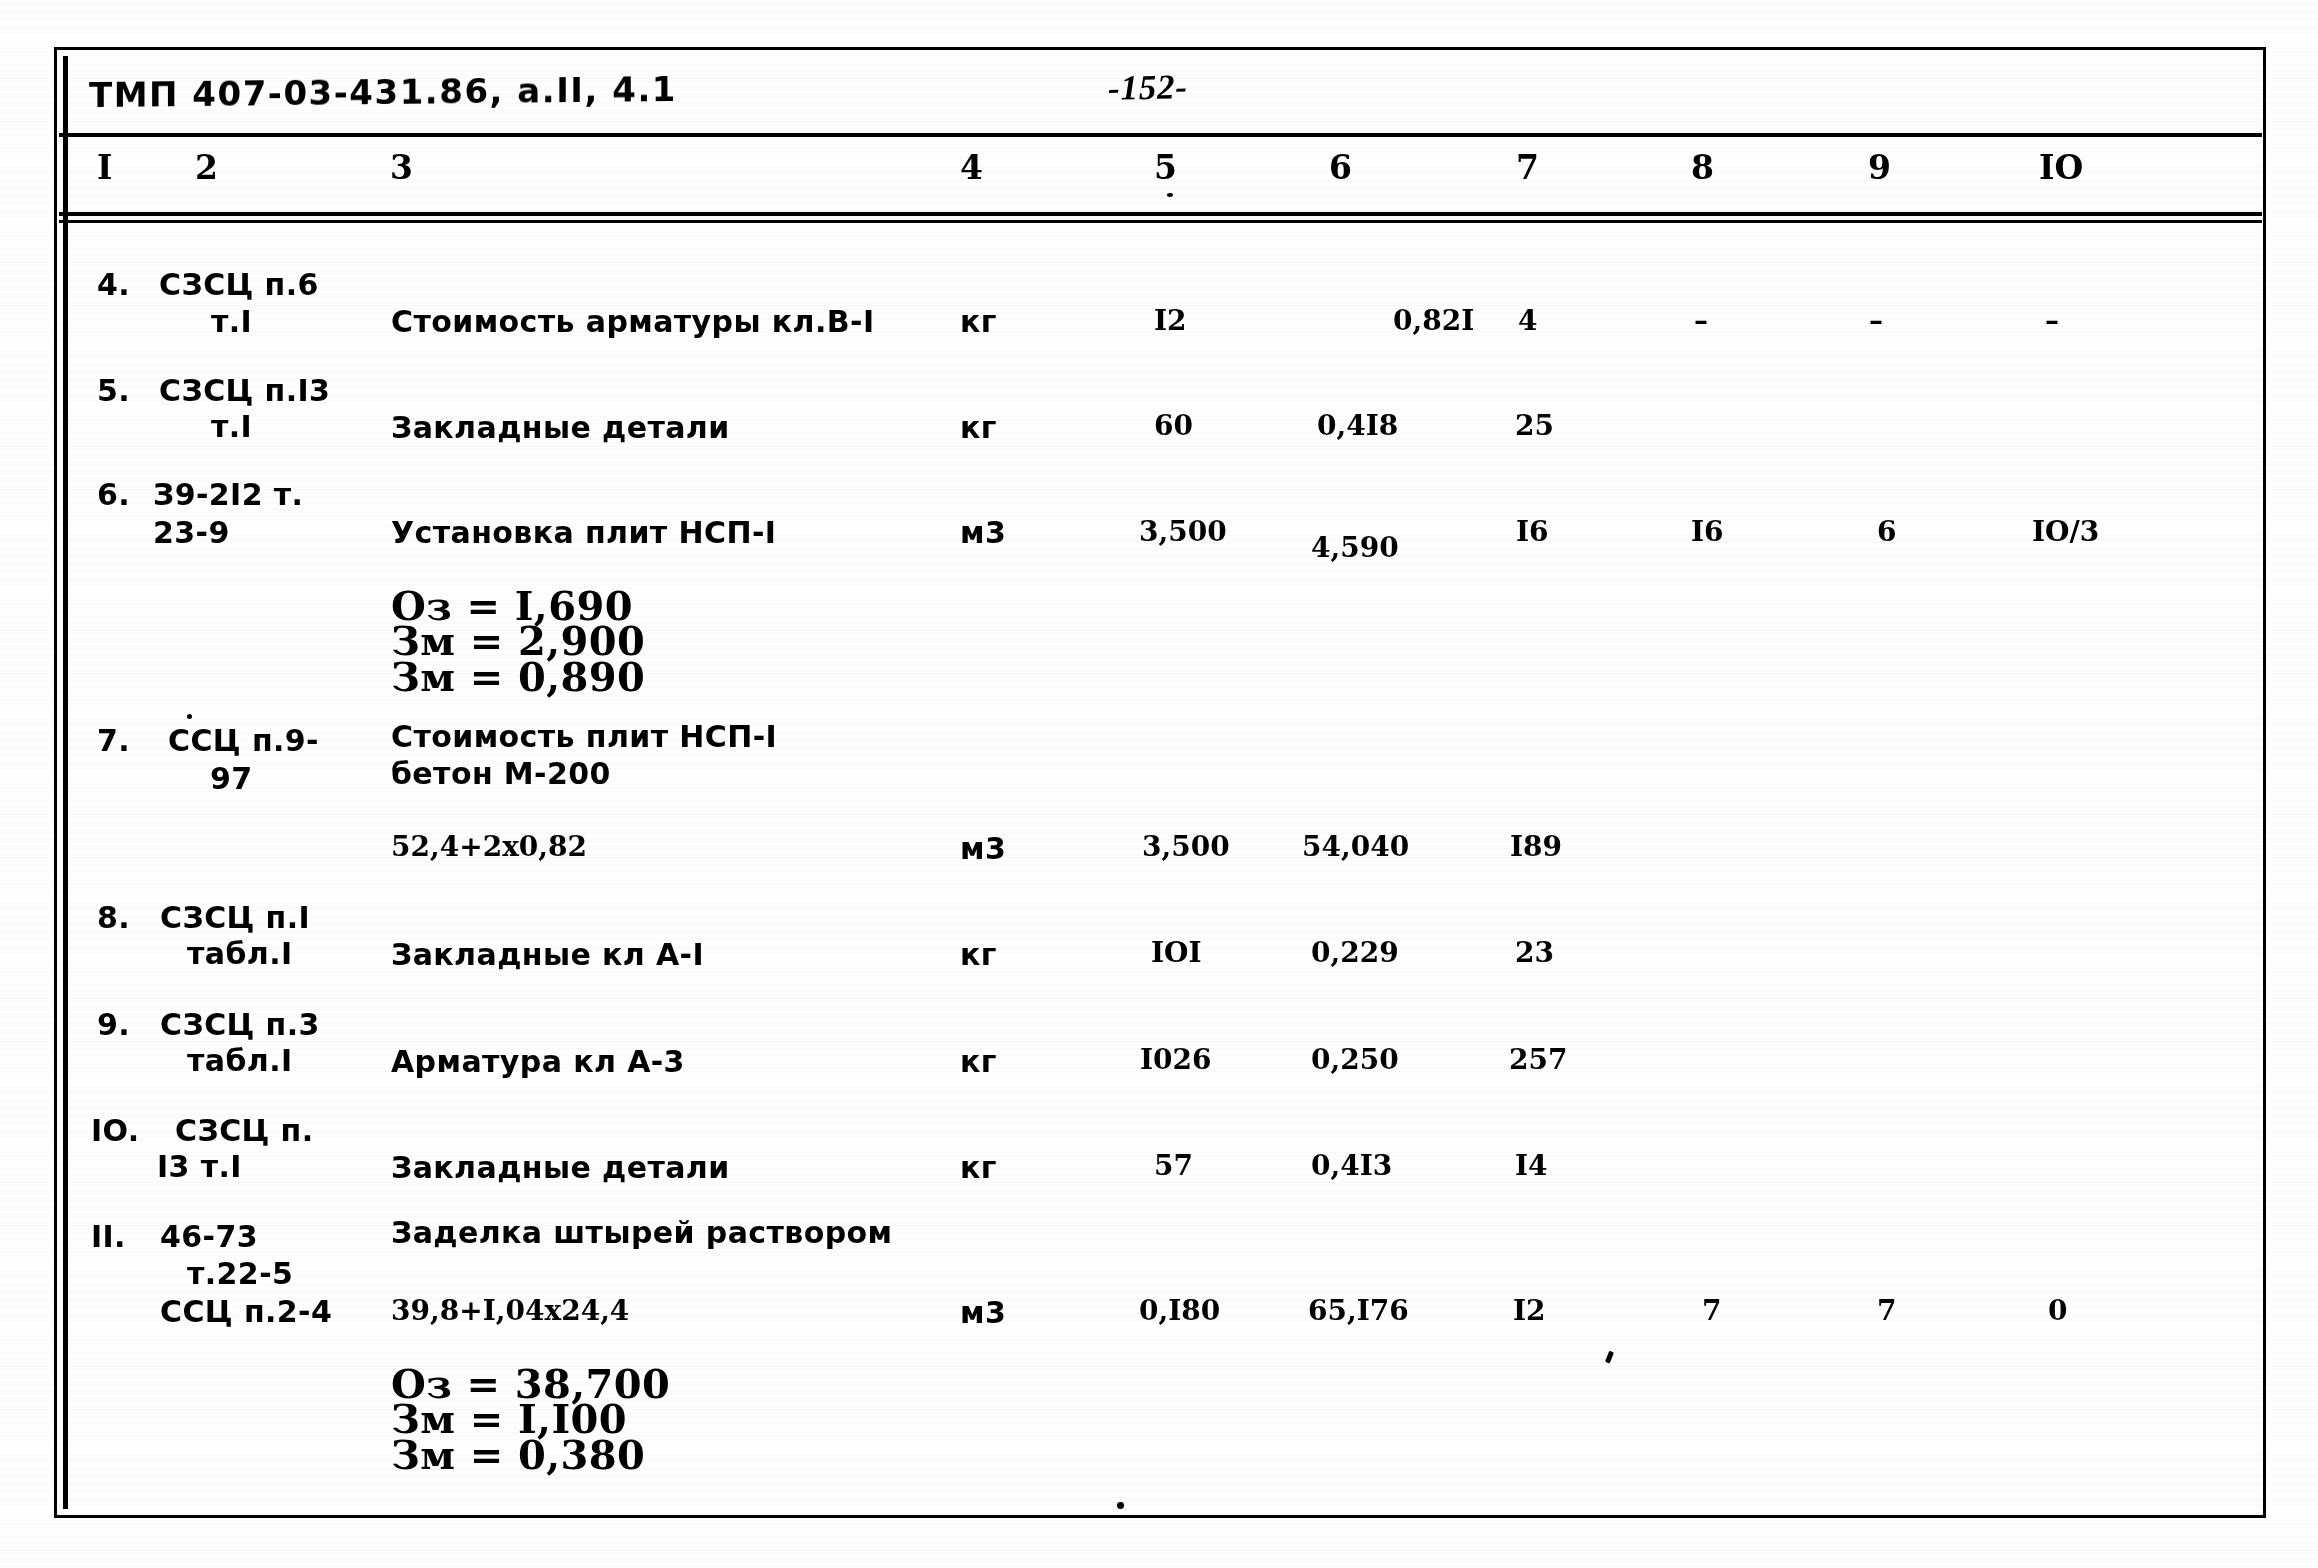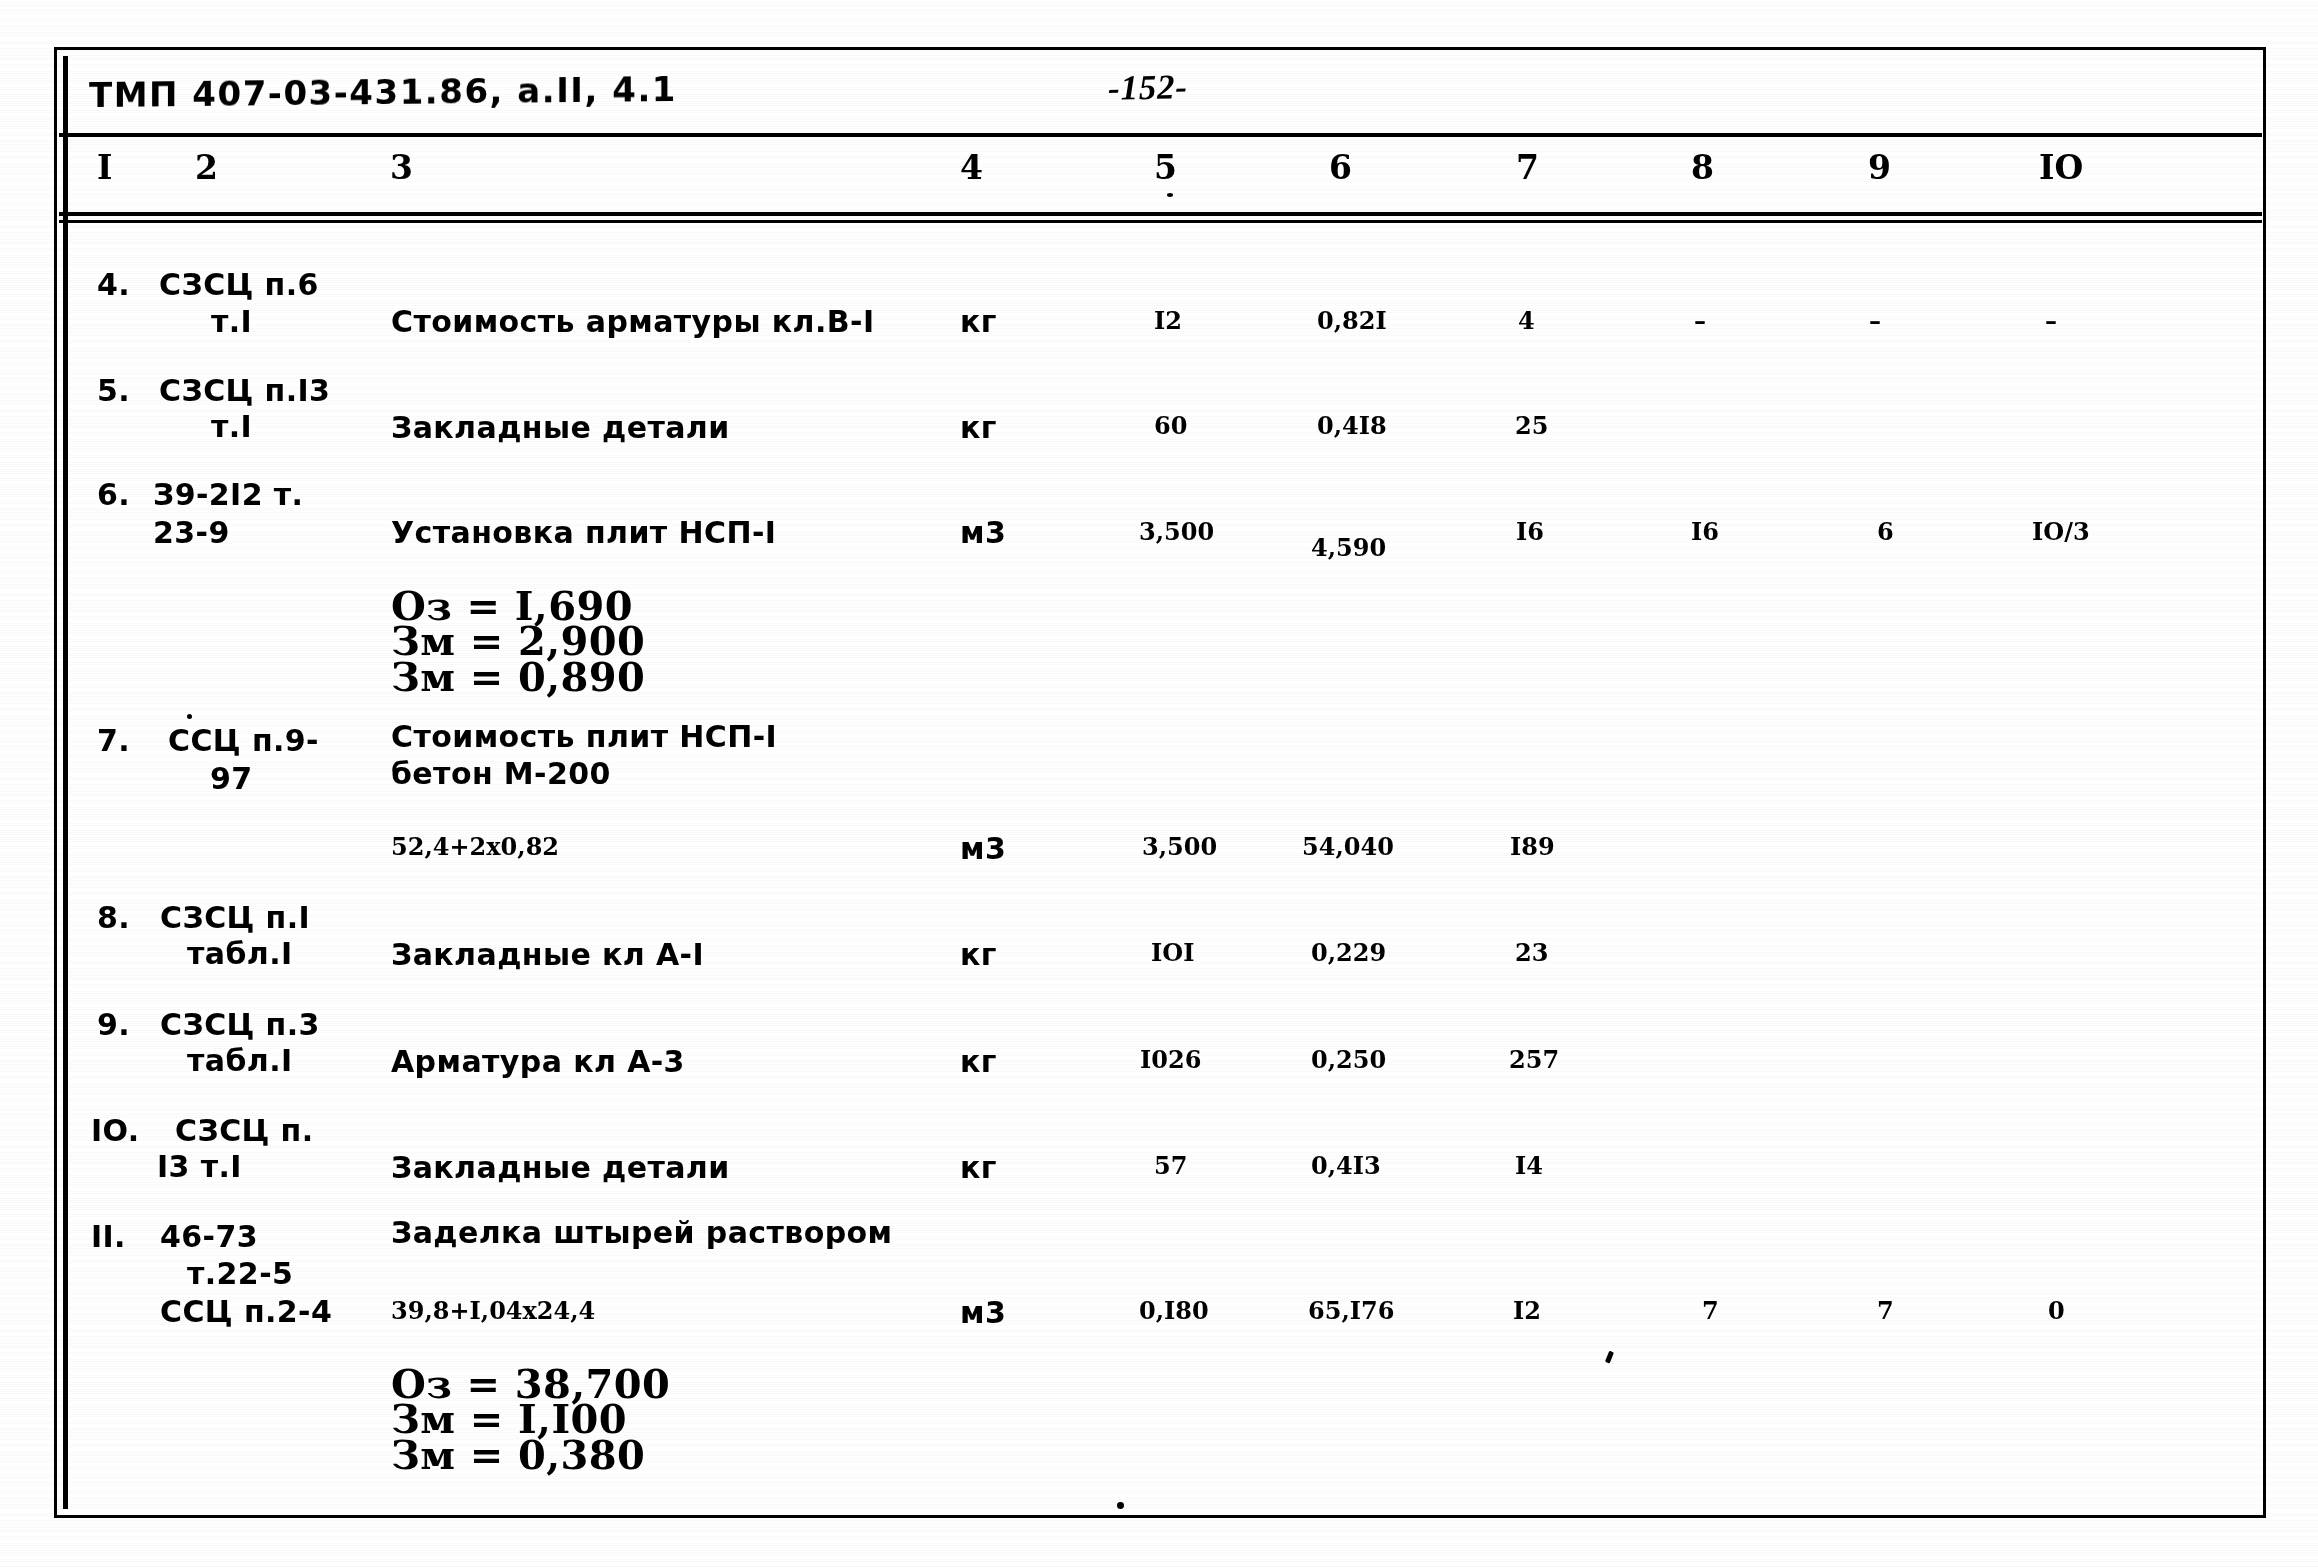--- a/index.html
+++ b/index.html
@@ -133,21 +133,21 @@
     font-family: "DejaVu Sans", sans-serif;
     font-weight: 700;
     font-size: 30px;
     letter-spacing: 0.4px;
     white-space: pre;
     line-height: 35px;
   }
   .cell.num {
     font-family: "DejaVu Serif", serif;
     font-weight: 700;
-    font-size: 24px;
+    font-size: 28px;
     letter-spacing: 0px;
   }
   .cell.sub {
     font-family: "DejaVu Serif", serif;
     font-weight: 700;
     font-size: 40px;
     line-height: 35px;
   }
   .cell.code {
     font-family: "DejaVu Sans", sans-serif;
@@ -205,21 +205,21 @@
 
   <div class="body">
 
     <div>
       <div class="cell code blur" style="left:97px; top:39px">4.</div>
       <div class="cell code blur" style="left:159px; top:39px">СЗСЦ п.6</div>
       <div class="cell code blur" style="left:211px; top:76px">т.I</div>
       <div class="cell blur" style="left:391px; top:77px">Стоимость арматуры кл.В-I</div>
       <div class="cell blur" style="left:960px;top:77px">кг</div>
       <div class="cell num blur" style="left:1154px;top:76px">I2</div>
-      <div class="cell num blur" style="left:1317px;top:76px">0,82I</div>
+      <div class="cell num blur" style="left:1393px;top:76px">0,82I</div>
       <div class="cell num blur" style="left:1518px;top:76px">4</div>
       <div class="cell num blur" style="left:1694px;top:76px">–</div>
       <div class="cell num blur" style="left:1869px;top:76px">–</div>
       <div class="cell num blur" style="left:2045px;top:76px">–</div>
     </div>
 
     <div>
       <div class="cell code blur" style="left:97px; top:145px">5.</div>
       <div class="cell code blur" style="left:159px; top:145px">СЗСЦ п.I3</div>
       <div class="cell code blur" style="left:211px; top:181px">т.I</div>

